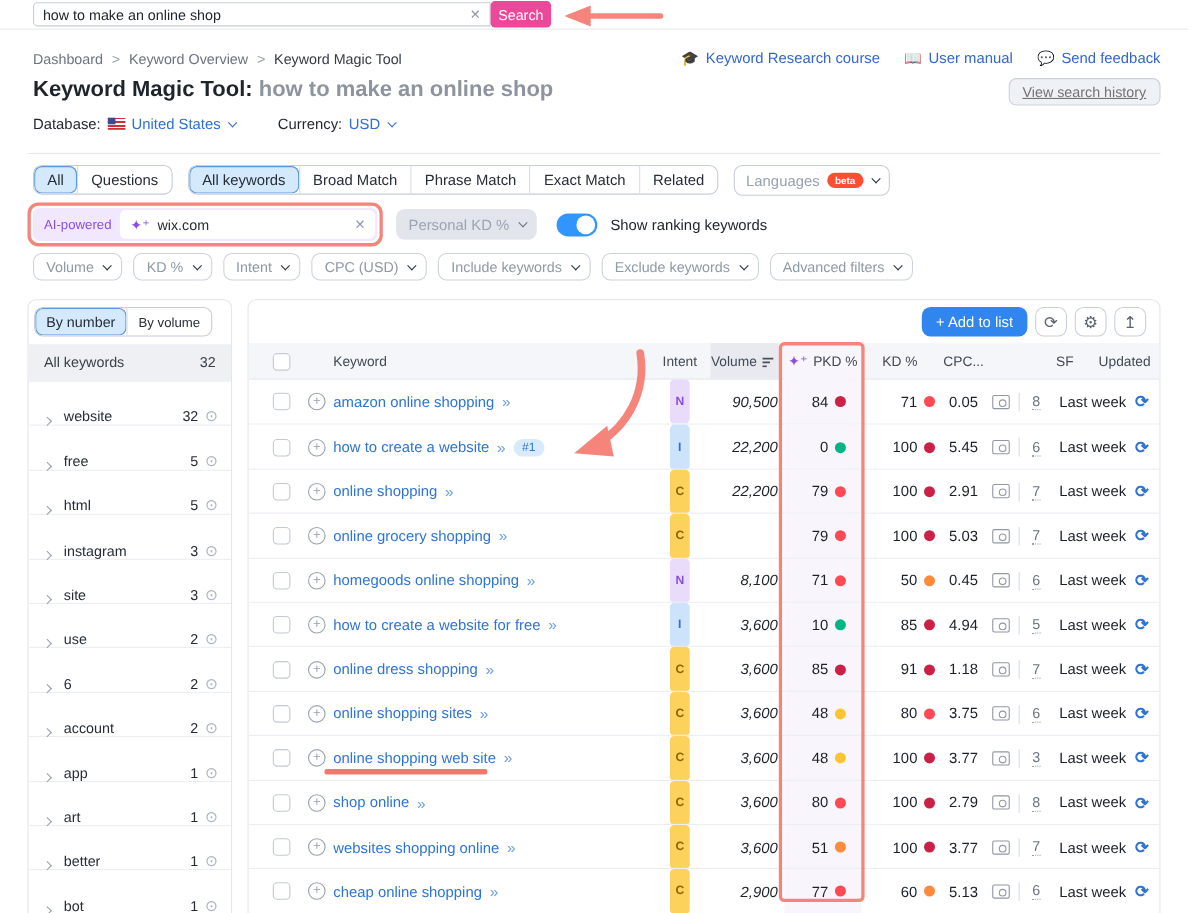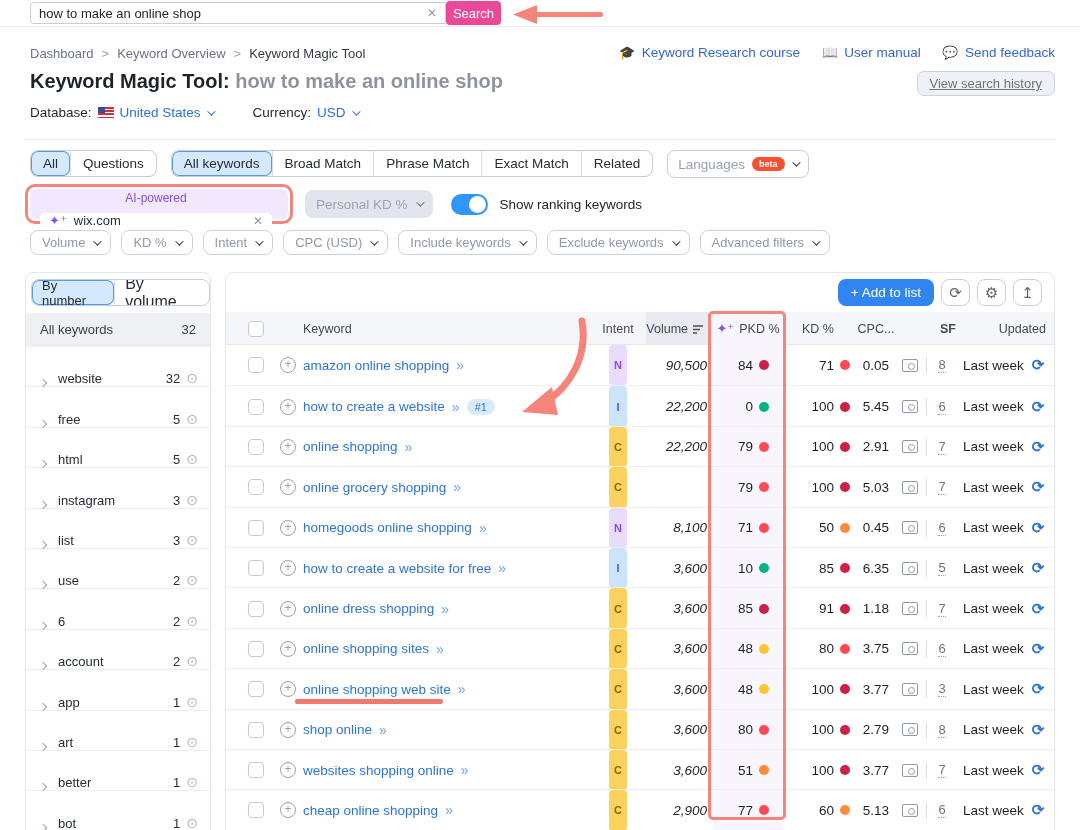--- a/index.html
+++ b/index.html
@@ -41,21 +41,21 @@
   .seg .tab { padding:0 12px; font-size:13.5px; color:#262d36; display:flex; align-items:center; cursor:pointer; border-left:1px solid #d9dee6; }
   .seg .tab:first-child { border-left:none; }
   .seg .tab.sel { background:#d5e9fd; box-shadow:inset 0 0 0 1px #5b9ae0; border-radius:7px; }
   #langs { height:27px; border:1px solid #c6ccd8; border-radius:8px; padding:13px 10px; display:flex; gap:7px; align-items:center; font-size:13.5px; color:#98a1af; cursor:pointer; }
   #langs .beta { background:#fb4f31; color:#fff; font-size:9px; font-weight:700; padding:2px 7px; border-radius:8px; }
   #langs .chev { color:#2a323c; }
 
   
   #airow { left:25px; top:184px; display:flex; align-items:center; gap:12px; }
   #aibox { border:3px solid #f5847b; border-radius:10px; padding:2px; background:#fff; }
-  #aibox .inner { background:#f2e8fd; border-radius:6px; height:30px; display:flex; align-items:center; padding:2px 16px 2px 10px; gap:8px;flex-direction:column; }
+  #aibox .inner { background:#f2e8fd; border-radius:6px; height:30px; display:flex; align-items:center; padding:2px 2px 2px 10px; gap:8px; }
   #aibox .ail { font-size:12px; color:#8a4fe0; }
   #aiinput { background:#fff; border-radius:5px; height:26px; width:232px; display:flex; align-items:center; padding:0 9px; gap:7px; font-size:13px; color:#262c33; }
   #aiinput .sp { color:#8a4fe0; font-size:13px; }
   #aiinput .val { flex:1; }
   #aiinput .x { color:#8f99a6; font-size:12px; cursor:pointer; }
   #pkd-dd { height:28px; background:#e2e6ec; border-radius:8px; padding:0 11px; display:flex; gap:8px; align-items:center; font-size:13.5px; color:#9ba5b2; }
   #pkd-dd .chev { color:#6a7482; }
   #toggle { width:37px; height:21px; border-radius:11px; background:#3096fb; position:relative; cursor:pointer; margin-left:6px; }
   #toggle .knob { position:absolute; right:2px; top:2px; width:17px; height:17px; background:#fff; border-radius:50%; }
   #togglelabel { font-size:13.5px; color:#20262e; }
@@ -243,21 +243,21 @@
     </span>
   <span class="fpill">
       <span>Advanced filters</span>
       <span class="chev"></span>
     </span>
 </div>
 
 <div id="sidecard" class="abs">
   <div class="seg" id="sideseg">
     <span class="tab sel" style="font-size:13px; padding:0 10px; height:25px;">By number</span>
-    <span class="tab" style="font-size:16px; padding:0 10px; height:25px;">By volume</span>
+    <span class="tab" style="font-size:12px; padding:0 10px; height:25px;">By volume</span>
   </div>
   <div id="sidehead">
     <span>All keywords</span>
     <span>32</span>
   </div>
   <div id="sidelist">
   <div class="sitem">
     <span class="chev right"></span>
     <span class="lbl">website</span>
     <span class="cnt">32</span>
@@ -280,21 +280,21 @@
 
   <div class="sitem">
     <span class="chev right"></span>
     <span class="lbl">instagram</span>
     <span class="cnt">3</span>
     <span class="eye">⊙</span>
   </div>
 
   <div class="sitem">
     <span class="chev right"></span>
-    <span class="lbl">list</span>
+    <span class="lbl">site</span>
     <span class="cnt">3</span>
     <span class="eye">⊙</span>
   </div>
 
   <div class="sitem">
     <span class="chev right"></span>
     <span class="lbl">use</span>
     <span class="cnt">2</span>
     <span class="eye">⊙</span>
   </div>
@@ -366,21 +366,21 @@
           <line x1="0" y1="5.5" x2="7" y2="5.5"></line>
           <line x1="0" y1="9" x2="4" y2="9"></line>
       </svg>
     </span>
     <span class="hc" id="h-pkd">
       <span class="sp">✦⁺</span>
       <span>PKD %</span>
     </span>
     <span class="hc" style="left:560px; width:64px; justify-content:center;">KD %</span>
     <span class="hc" style="left:620px; width:60px; justify-content:center;">CPC...</span>
-    <span class="hc" style="left:704px; width:36px; justify-content:center;font-weight:bold;">SF</span>
+    <span class="hc" style="left:724px; width:36px; justify-content:center;">SF</span>
     <span class="hc" style="left:740px; width:80px; justify-content:flex-end;">Updated</span>
   </div>
 
   <div id="tbody">
   <div class="trow">
     <span class="pkdbg"></span>
     <span class="c c-cb">
           <span class="cb"></span>
         </span>
     <span class="c c-plus">
@@ -578,21 +578,21 @@
     <span class="c c-int" style="background: rgb(205, 227, 252); color: rgb(42, 111, 209);">I</span>
     <span class="c c-vol">3,600</span>
     <span class="c c-pkd">
           <span>10</span>
           <span class="dot" style="background: rgb(0, 181, 131);"></span>
         </span>
     <span class="c c-kd">
           <span>85</span>
           <span class="dot" style="background: rgb(203, 33, 70);"></span>
         </span>
-    <span class="c c-cpc">6.35</span>
+    <span class="c c-cpc">4.94</span>
     <span class="c c-serp">
           <span class="serpic"></span>
         </span>
     <span class="vdiv"></span>
     <span class="c c-sf">
           <span>5</span>
         </span>
     <span class="c c-upd">
       <span>Last week</span>
       <span class="refr">⟳</span>

